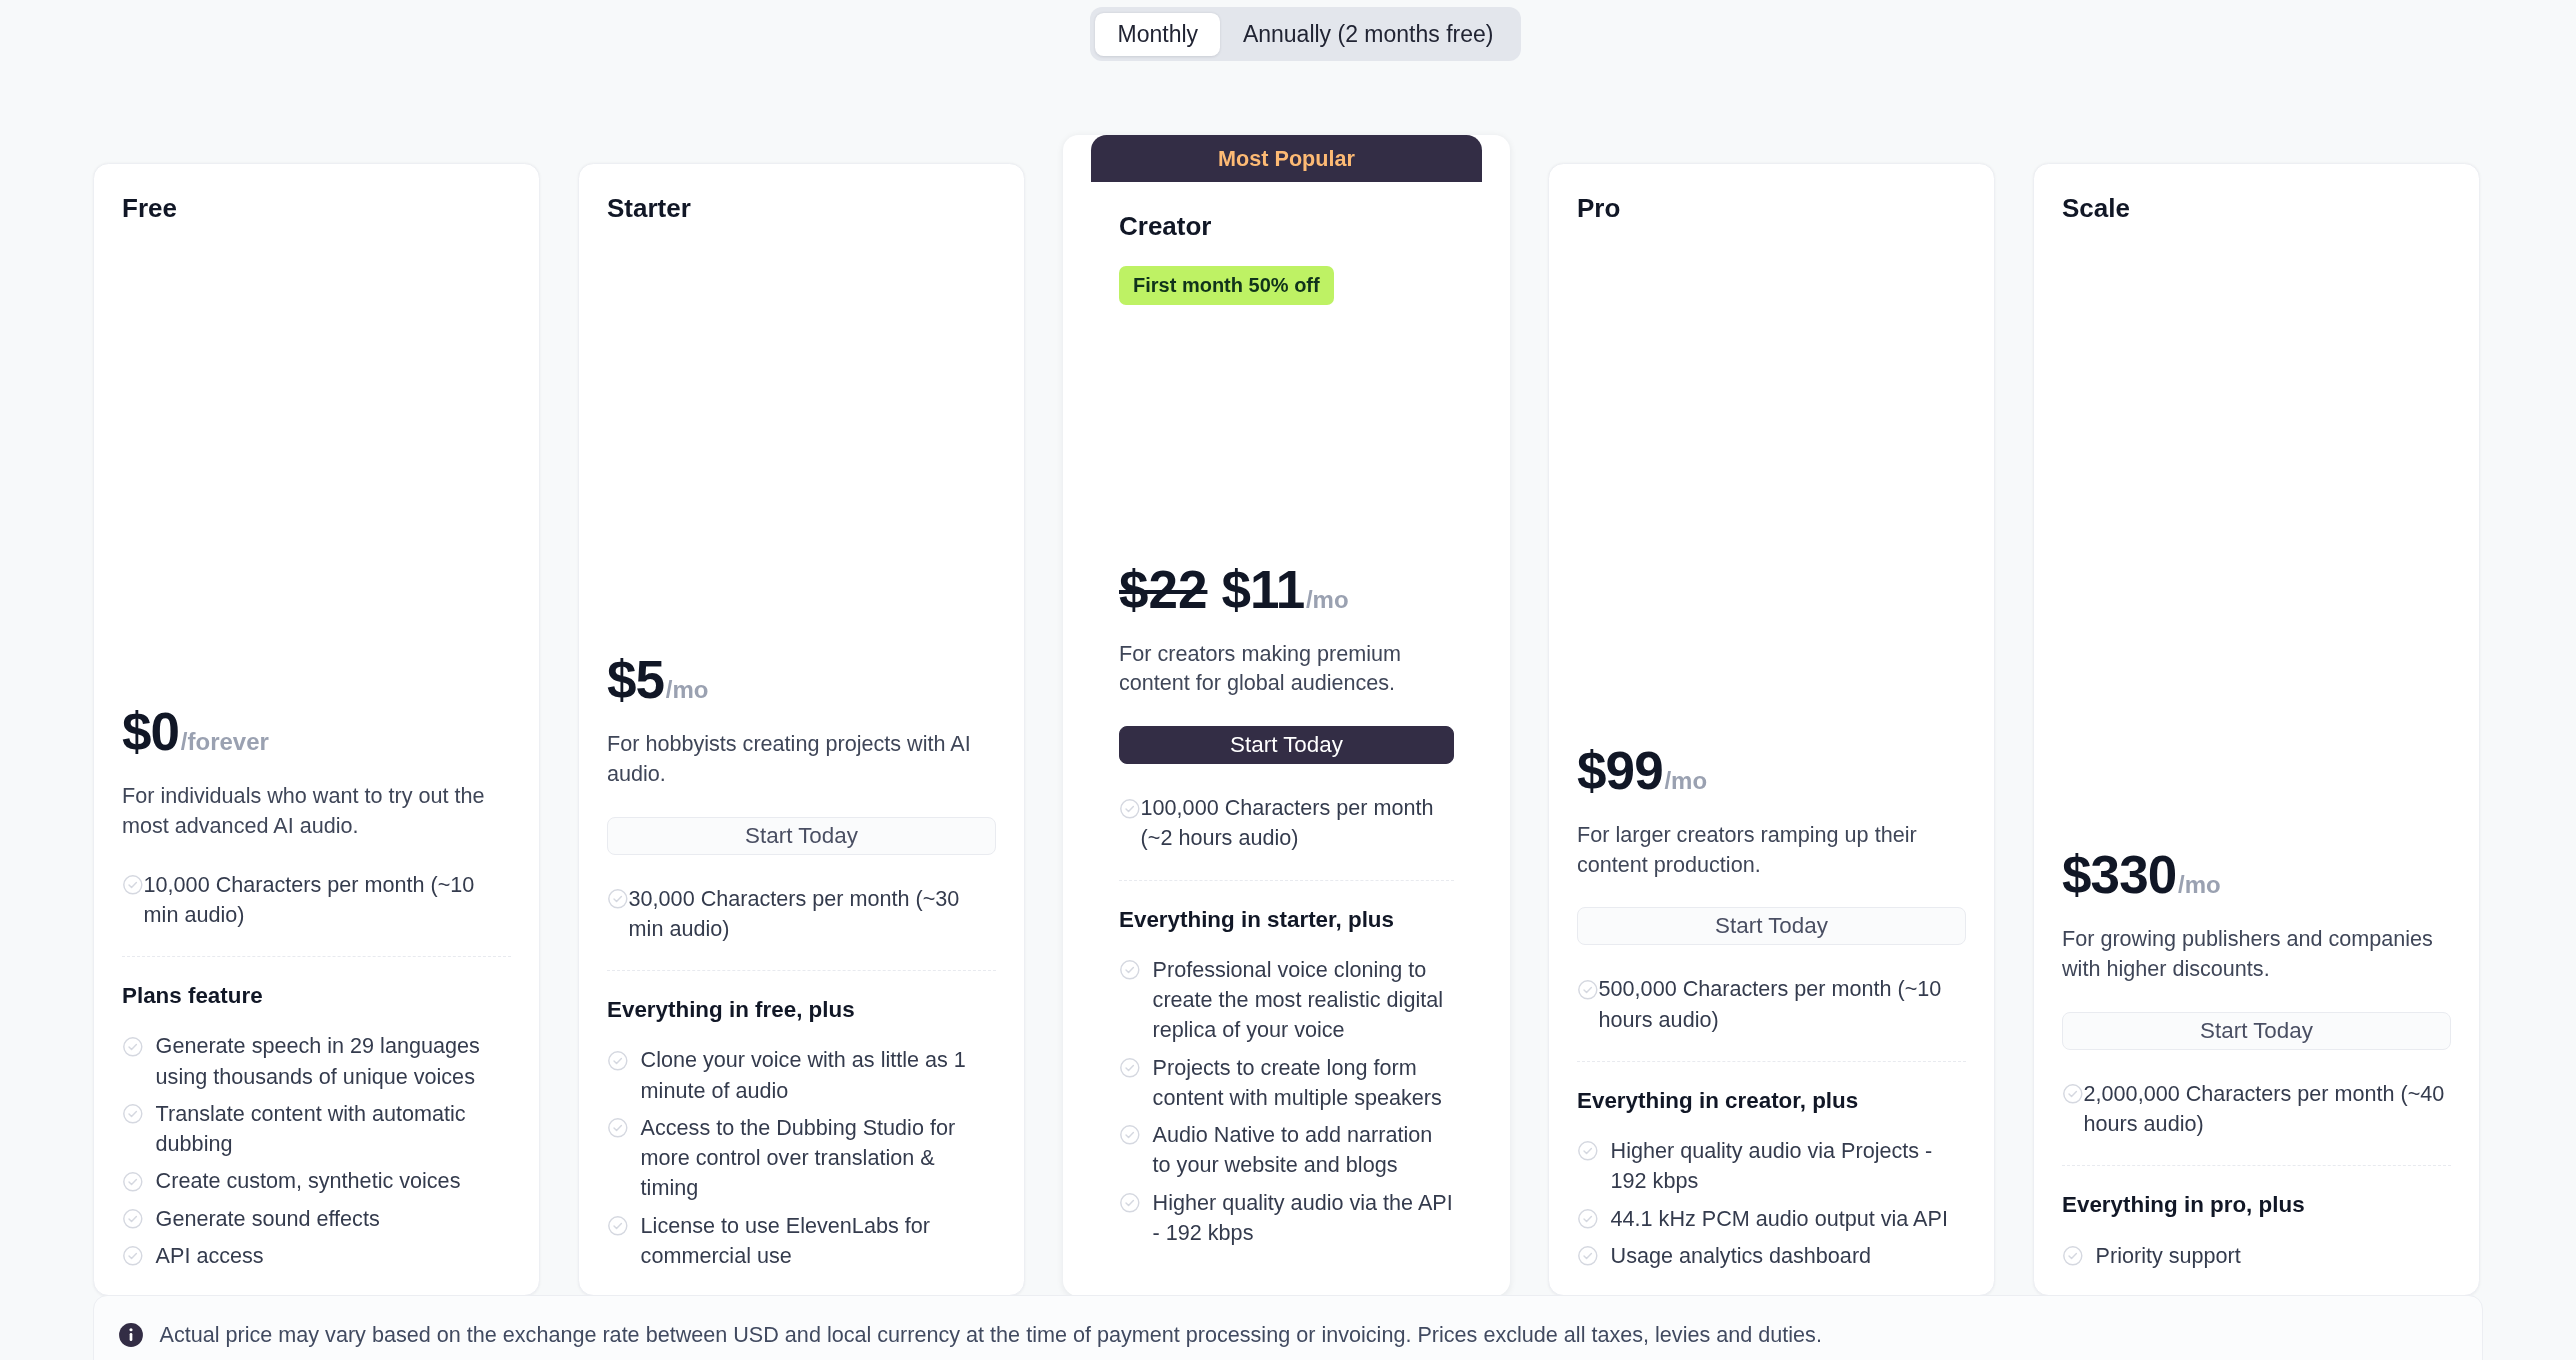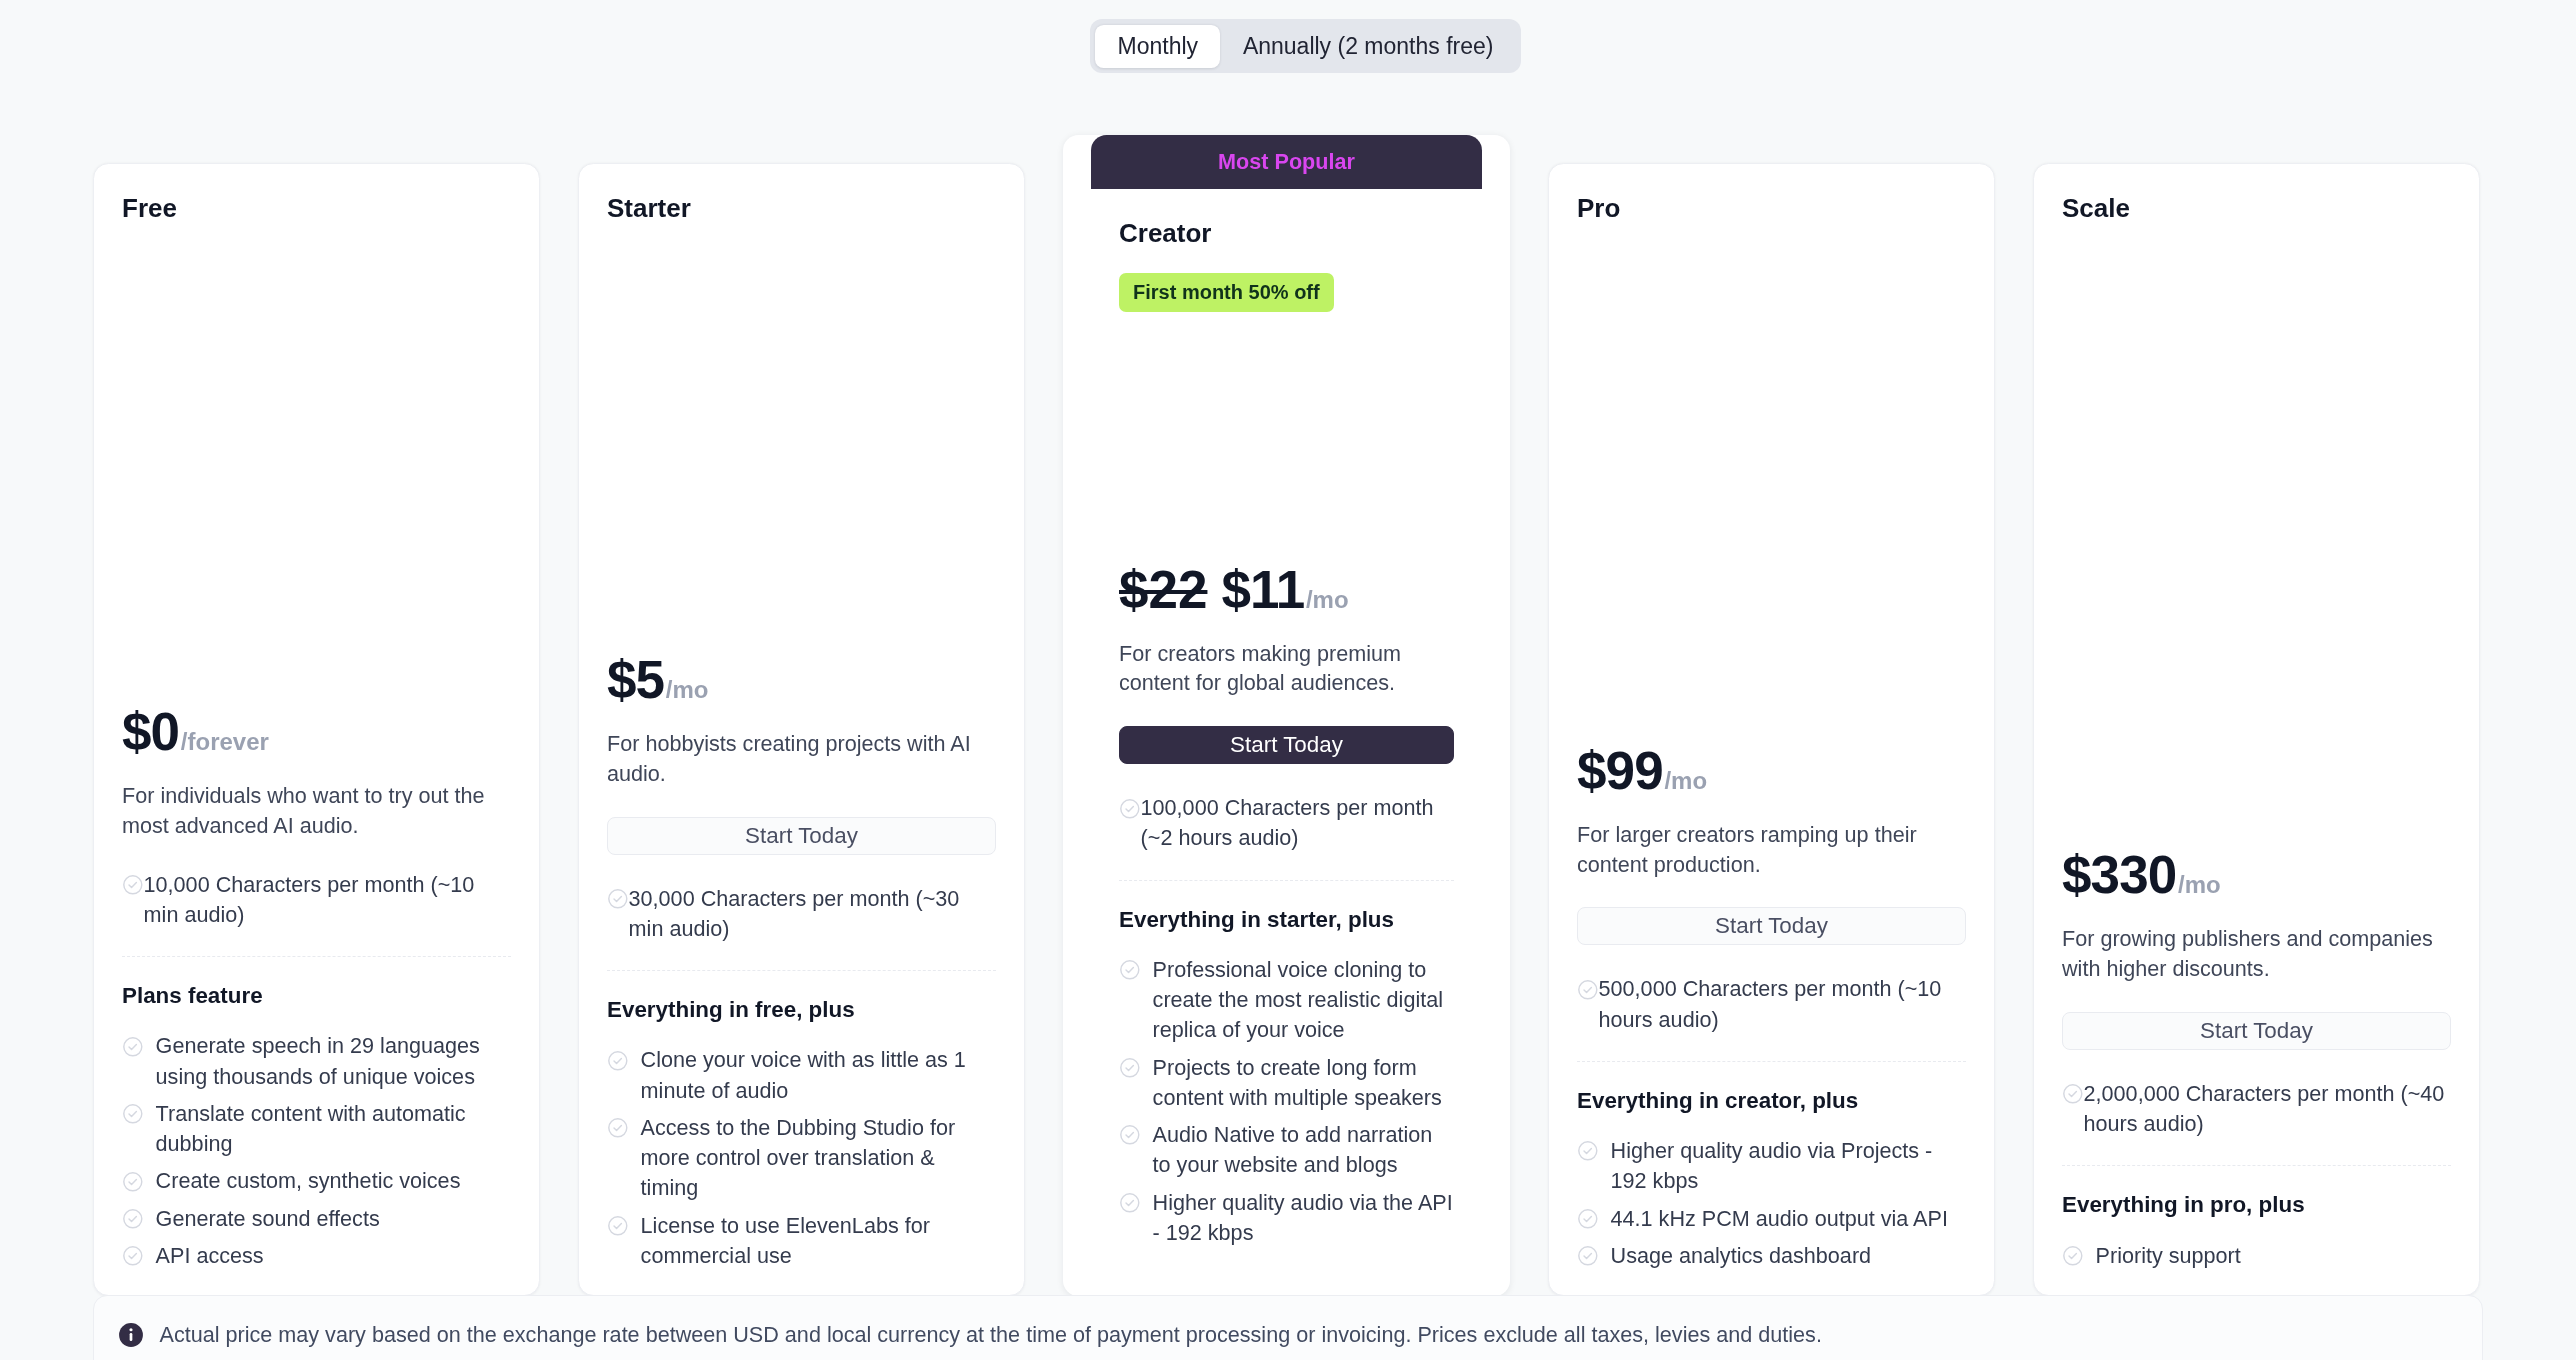--- a/index.html
+++ b/index.html
@@ -17,21 +17,21 @@
     position: relative;
     width: 2576px;
     height: 1361px;
     background: #f7f9fa;
     overflow: hidden;
   }
 
   
   .toggle-wrap {
     position: absolute;
-    top: 19px;
+    top: 7px;
     left: 0;
     width: 2576px;
     display: flex;
     justify-content: center;
     padding-left: 35px;
   }
   .toggle {
     display: flex;
     align-items: center;
     background: #e3e6ec;
@@ -81,23 +81,23 @@
   .card.featured {
     margin-top: 0;
     padding-top: 0;
     border: none;
     min-height: 1160px;
     box-shadow: 0 1.7px 7px rgba(16,24,40,.08);
     overflow: hidden;
   }
 
   .popular-banner {
-    height: 54px;
+    height: 47px;
     background: #332d45;
-    color: #d946ef;
+    color: #fdba74;
     font-size: 21.6px;
     font-weight: bold;
     display: flex;
     align-items: center;
     justify-content: center;
     border-top-left-radius: 15.5px;
     border-top-right-radius: 15.5px;
   }
   .featured-body {
     padding: 29px 28px 24px 28px;

